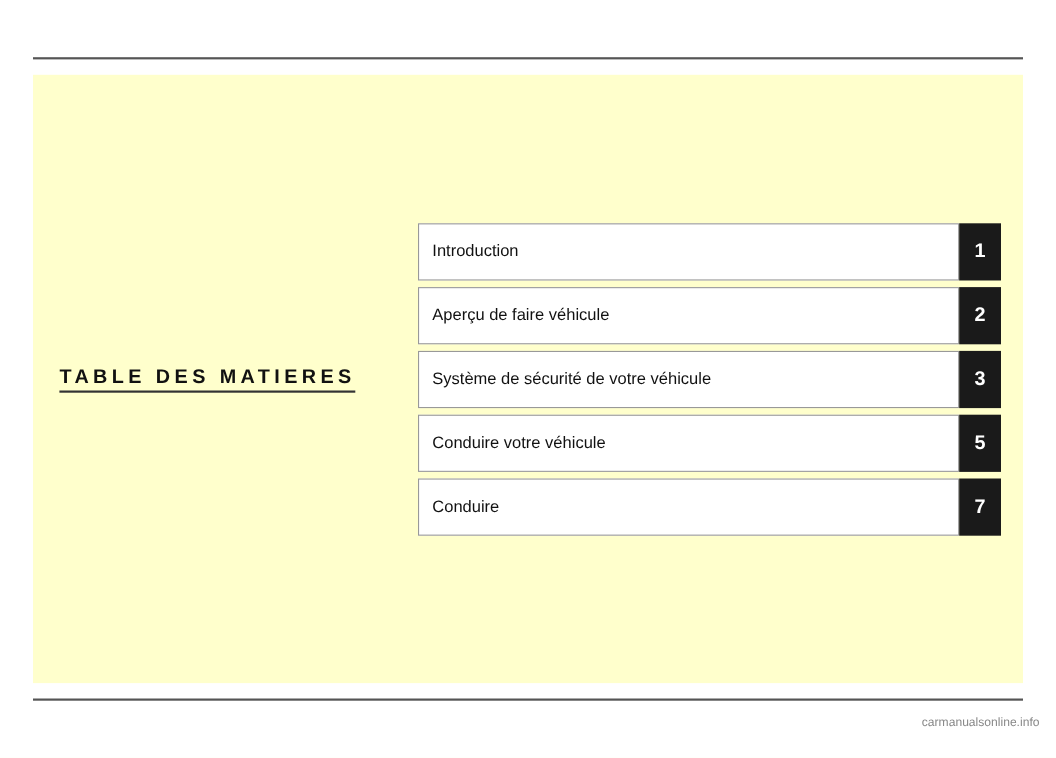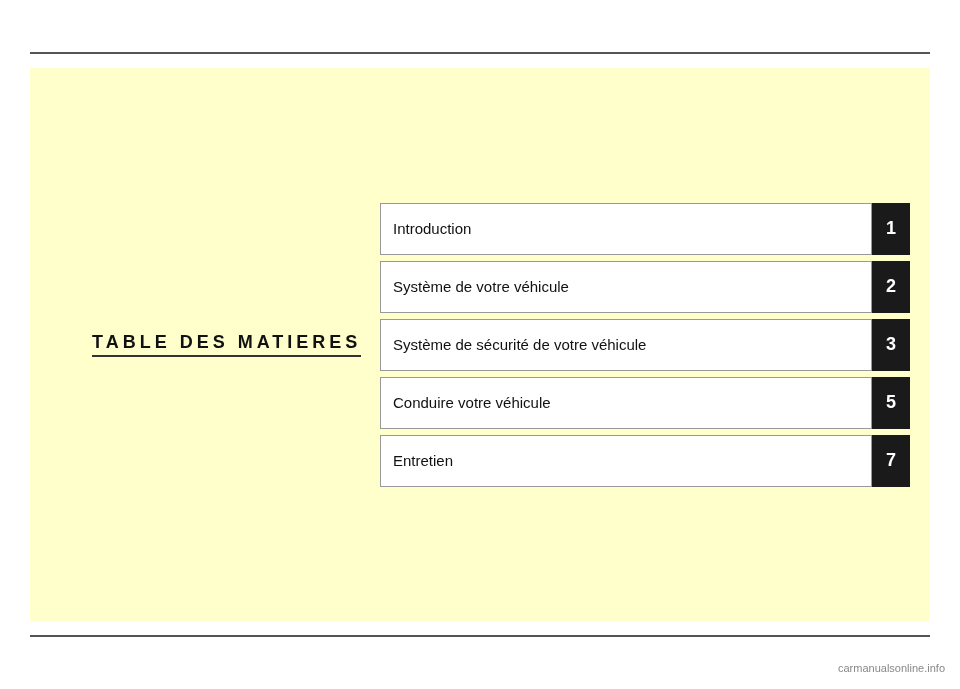--- a/index.html
+++ b/index.html
@@ -41,21 +41,21 @@
       left: 30px;
       right: 30px;
       bottom: 68px;
       background: #ffffcc;
       display: flex;
       align-items: center;
     }
 
     .left-section {
       width: 340px;
-      padding-left: 62px;
+      padding-left: 24px;
       flex-shrink: 0;
     }
 
     .table-title {
       font-size: 18px;
       font-weight: bold;
       letter-spacing: 4px;
       color: #111;
       text-transform: uppercase;
       border-bottom: 2px solid #333;
@@ -97,21 +97,21 @@
       align-items: center;
       justify-content: center;
       font-size: 18px;
       font-weight: bold;
       flex-shrink: 0;
       cursor: pointer;
     }
 
     .watermark {
       position: absolute;
-      bottom: 15px;
+      bottom: 26px;
       right: 15px;
       font-size: 11px;
       color: #888;
       font-family: Arial, sans-serif;
     }
   </style>
 </head>
 <body>
 
 <div class="top-line"></div>
@@ -120,31 +120,31 @@
 <div class="main-content">
   <div class="left-section">
     <div class="table-title">TABLE DES MATIERES</div>
   </div>
   <div class="right-section" id="toc-container">
   <div class="toc-row">
         <div class="toc-label">Introduction</div>
         <div class="toc-number">1</div>
       </div>
       <div class="toc-row">
-        <div class="toc-label">Système de votre véhicule</div>
+        <div class="toc-label">Aperçu de faire véhicule</div>
         <div class="toc-number">2</div>
       </div>
       <div class="toc-row">
         <div class="toc-label">Système de sécurité de votre véhicule</div>
         <div class="toc-number">3</div>
       </div>
       <div class="toc-row">
         <div class="toc-label">Conduire votre véhicule</div>
         <div class="toc-number">5</div>
       </div>
       <div class="toc-row">
-        <div class="toc-label">Entretien</div>
+        <div class="toc-label">Conduire</div>
         <div class="toc-number">7</div>
       </div>
     </div>
 </div>
 
 <div class="watermark">carmanualsonline.info</div>
 
 </body></html>

